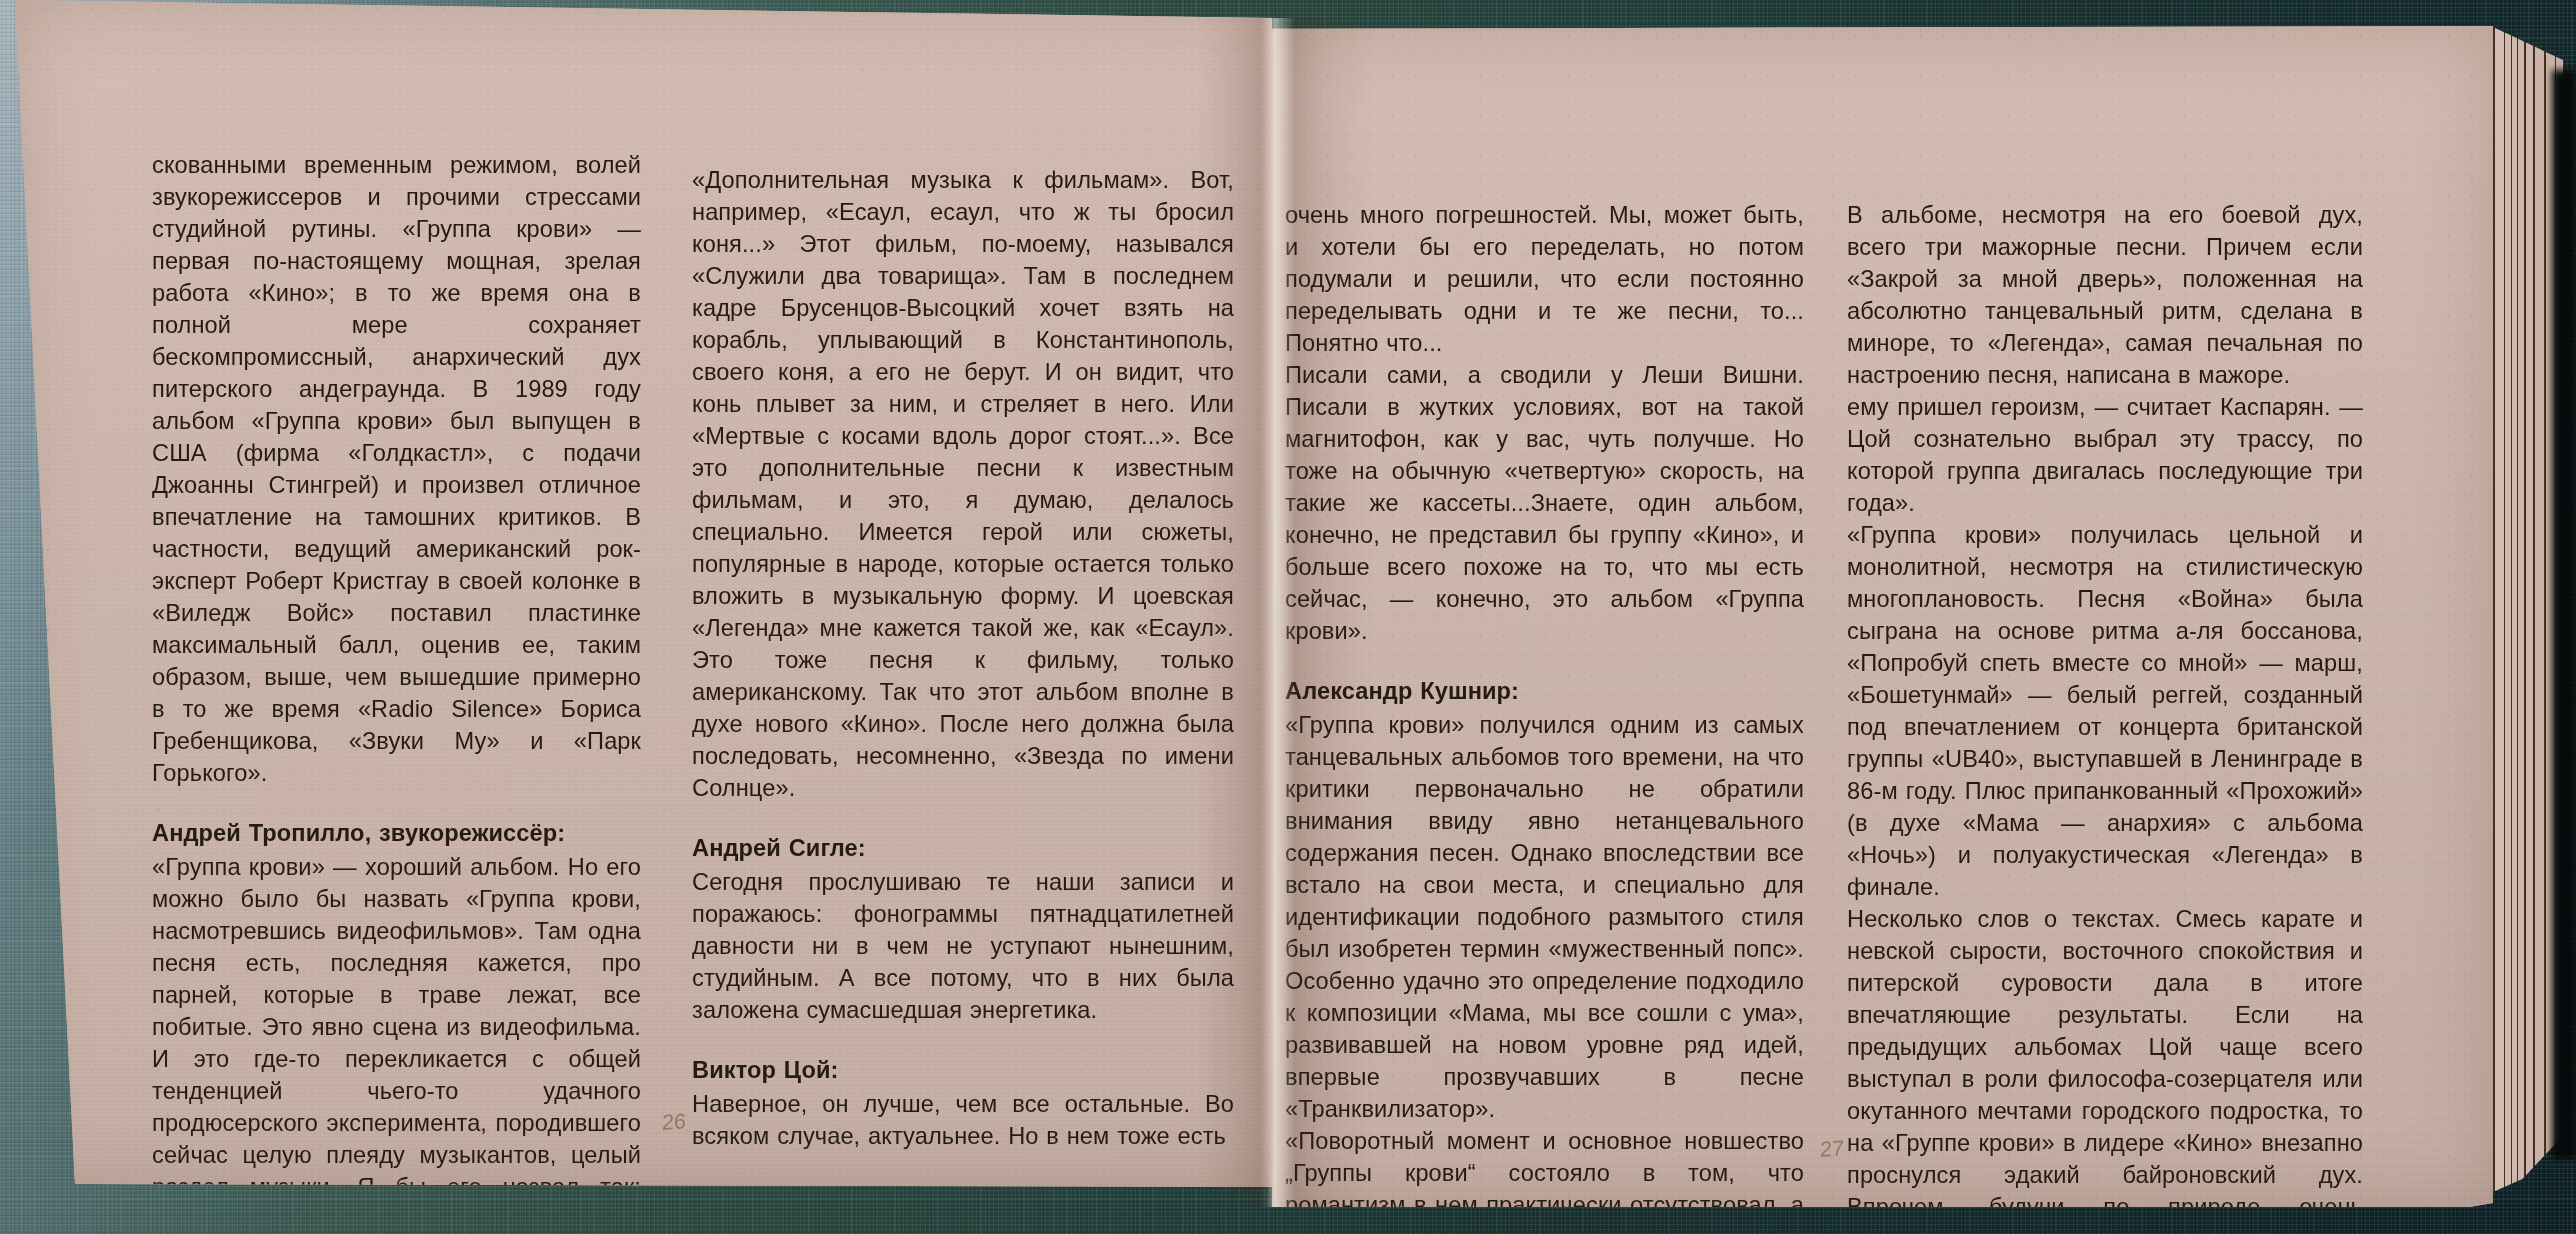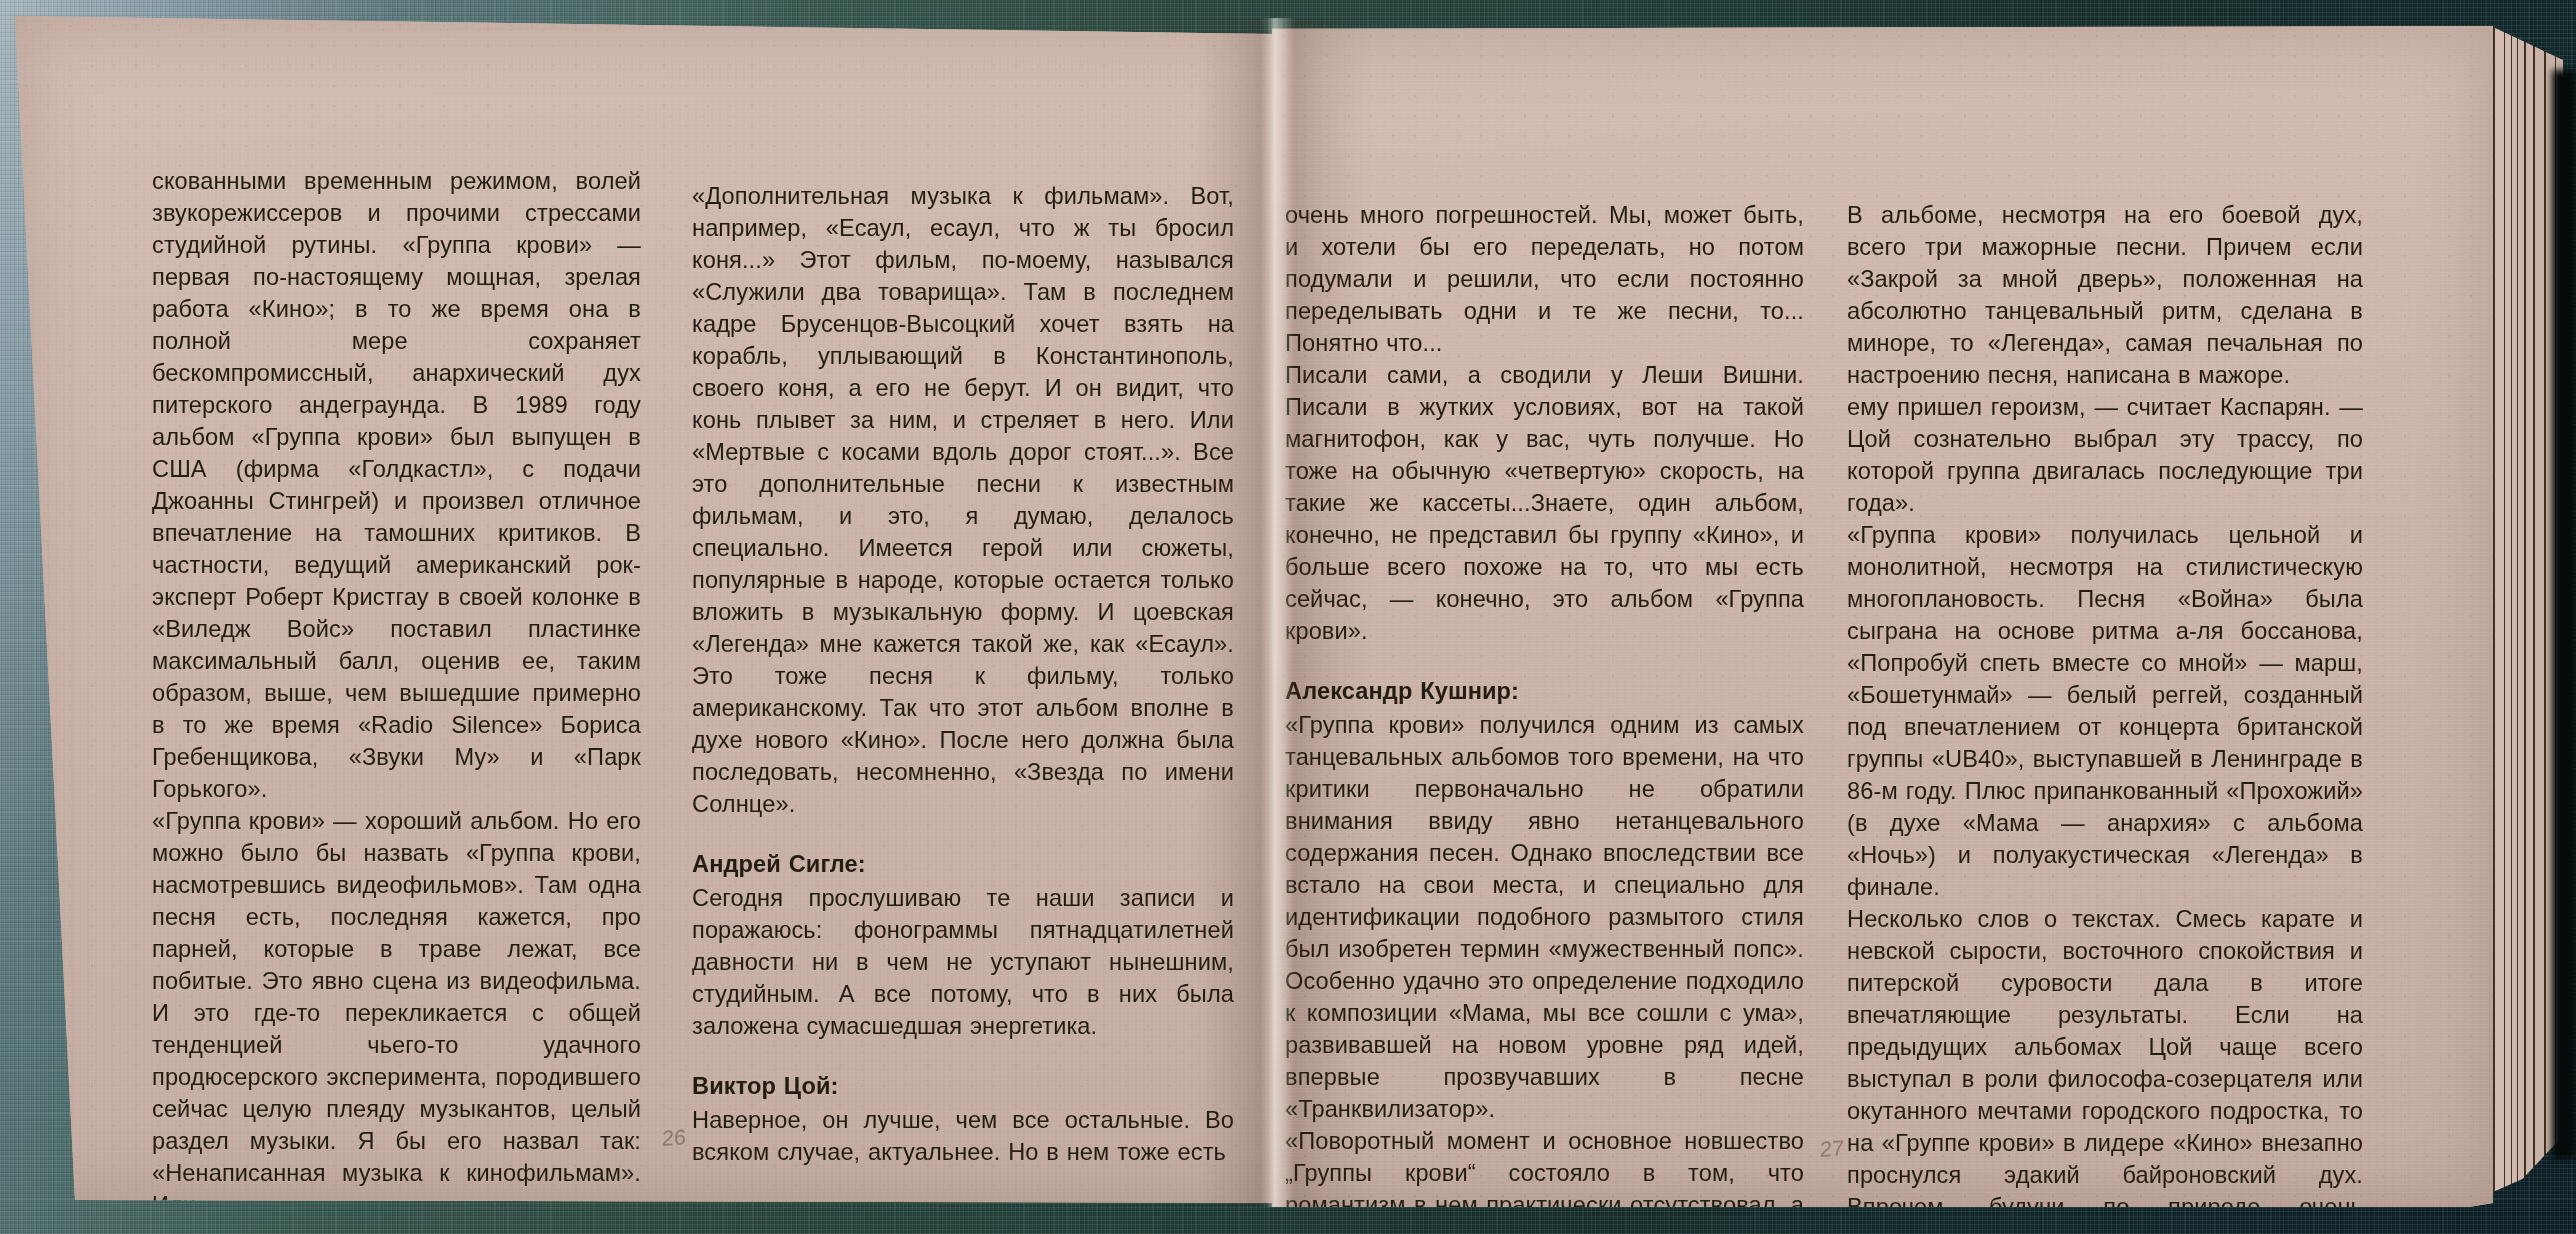--- a/index.html
+++ b/index.html
@@ -41,21 +41,21 @@
     background-image:
       radial-gradient(circle, rgba(118,80,58,0.13) 0.6px, transparent 1.1px),
       radial-gradient(circle, rgba(118,80,58,0.09) 0.5px, transparent 1px),
       repeating-linear-gradient(0deg, rgba(255,255,255,0.05) 0 0.5px, transparent 0.5px 1.6px),
       repeating-linear-gradient(90deg, rgba(255,253,250,0.05) 0 0.5px, transparent 0.5px 1.6px),
       linear-gradient(175deg, #d2bbb1 0%, #cab3a9 45%, #c2aba1 100%);
     background-size: 22px 20px, 32px 28.4px, auto, auto, auto;
     box-shadow: inset 0 0 75px rgba(88,58,42,0.22);
   }
   .page-left {
-    left: 15px; top: 16px; width: 1257px; height: 1190px;
+    left: 15px; top: 0; width: 1257px; height: 1190px;
     clip-path: polygon(0px 0px, 1257px 18px, 1257px 1187px, 60px 1184px);
     text-decoration: underline;
   }
   .page-right {
     left: 1272px; top: 26px; width: 1221px; height: 1181px;
     clip-path: polygon(0px 2.7px, 1221px 0px, 1221px 1177px, 1197px 1181px, 0px 1181px);
   }
   
   .fold {
     position: absolute;
@@ -128,20 +128,21 @@
 </head>
 <body>
 
 <div class="scene">
 
   <div class="fabric"></div>
 
   <div class="page page-left">
     <div class="col col-l1">
       <p>скованными временным режимом, волей звукорежиссеров и прочими стрессами студийной рутины. «Группа крови» — первая по-настоящему мощная, зрелая работа «Кино»; в то же время она в полной мере сохраняет бескомпромиссный, анархический дух питерского андеграунда. В 1989 году альбом «Группа крови» был выпущен в США (фирма «Голдкастл», с подачи Джоанны Стингрей) и произвел отличное впечатление на тамошних критиков. В частности, ведущий американский рок-эксперт Роберт Кристгау в своей колонке в «Виледж Войс» поставил пластинке максимальный балл, оценив ее, таким образом, выше, чем вышедшие примерно в то же время «Radio Silence» Бориса Гребенщикова, «Звуки Му» и «Парк Горького».</p>
+      <p class="speaker">Андрей Тропилло, звукорежиссёр:</p>
       <p>«Группа крови» — хороший альбом. Но его можно было бы назвать «Группа крови, насмотревшись видеофильмов». Там одна песня есть, последняя кажется, про парней, которые в траве лежат, все побитые. Это явно сцена из видеофильма. И это где-то перекликается с общей тенденцией чьего-то удачного продюсерского эксперимента, породившего сейчас целую плеяду музыкантов, целый раздел музыки. Я бы его назвал так: «Ненаписанная музыка к кинофильмам». Или</p>
     </div>
     <div class="col col-l2">
       <p>«Дополнительная музыка к фильмам». Вот, например, «Есаул, есаул, что ж ты бросил коня...» Этот фильм, по-моему, назывался «Служили два товарища». Там в последнем кадре Брусенцов-Высоцкий хочет взять на корабль, уплывающий в Константинополь, своего коня, а его не берут. И он видит, что конь плывет за ним, и стреляет в него. Или «Мертвые с косами вдоль дорог стоят...». Все это дополнительные песни к известным фильмам, и это, я думаю, делалось специально. Имеется герой или сюжеты, популярные в народе, которые остается только вложить в музыкальную форму. И цоевская «Легенда» мне кажется такой же, как «Есаул». Это тоже песня к фильму, только американскому. Так что этот альбом вполне в духе нового «Кино». После него должна была последовать, несомненно, «Звезда по имени Солнце».</p>
       <p class="speaker">Андрей Сигле:</p>
       <p>Сегодня прослушиваю те наши записи и поражаюсь: фонограммы пятнадцатилетней давности ни в чем не уступают нынешним, студийным. А все потому, что в них была заложена сумасшедшая энергетика.</p>
       <p class="speaker">Виктор Цой:</p>
       <p>Наверное, он лучше, чем все остальные. Во всяком случае, актуальнее. Но в нем тоже есть</p>
     </div>
     <div class="page-number pn-left">26</div>

